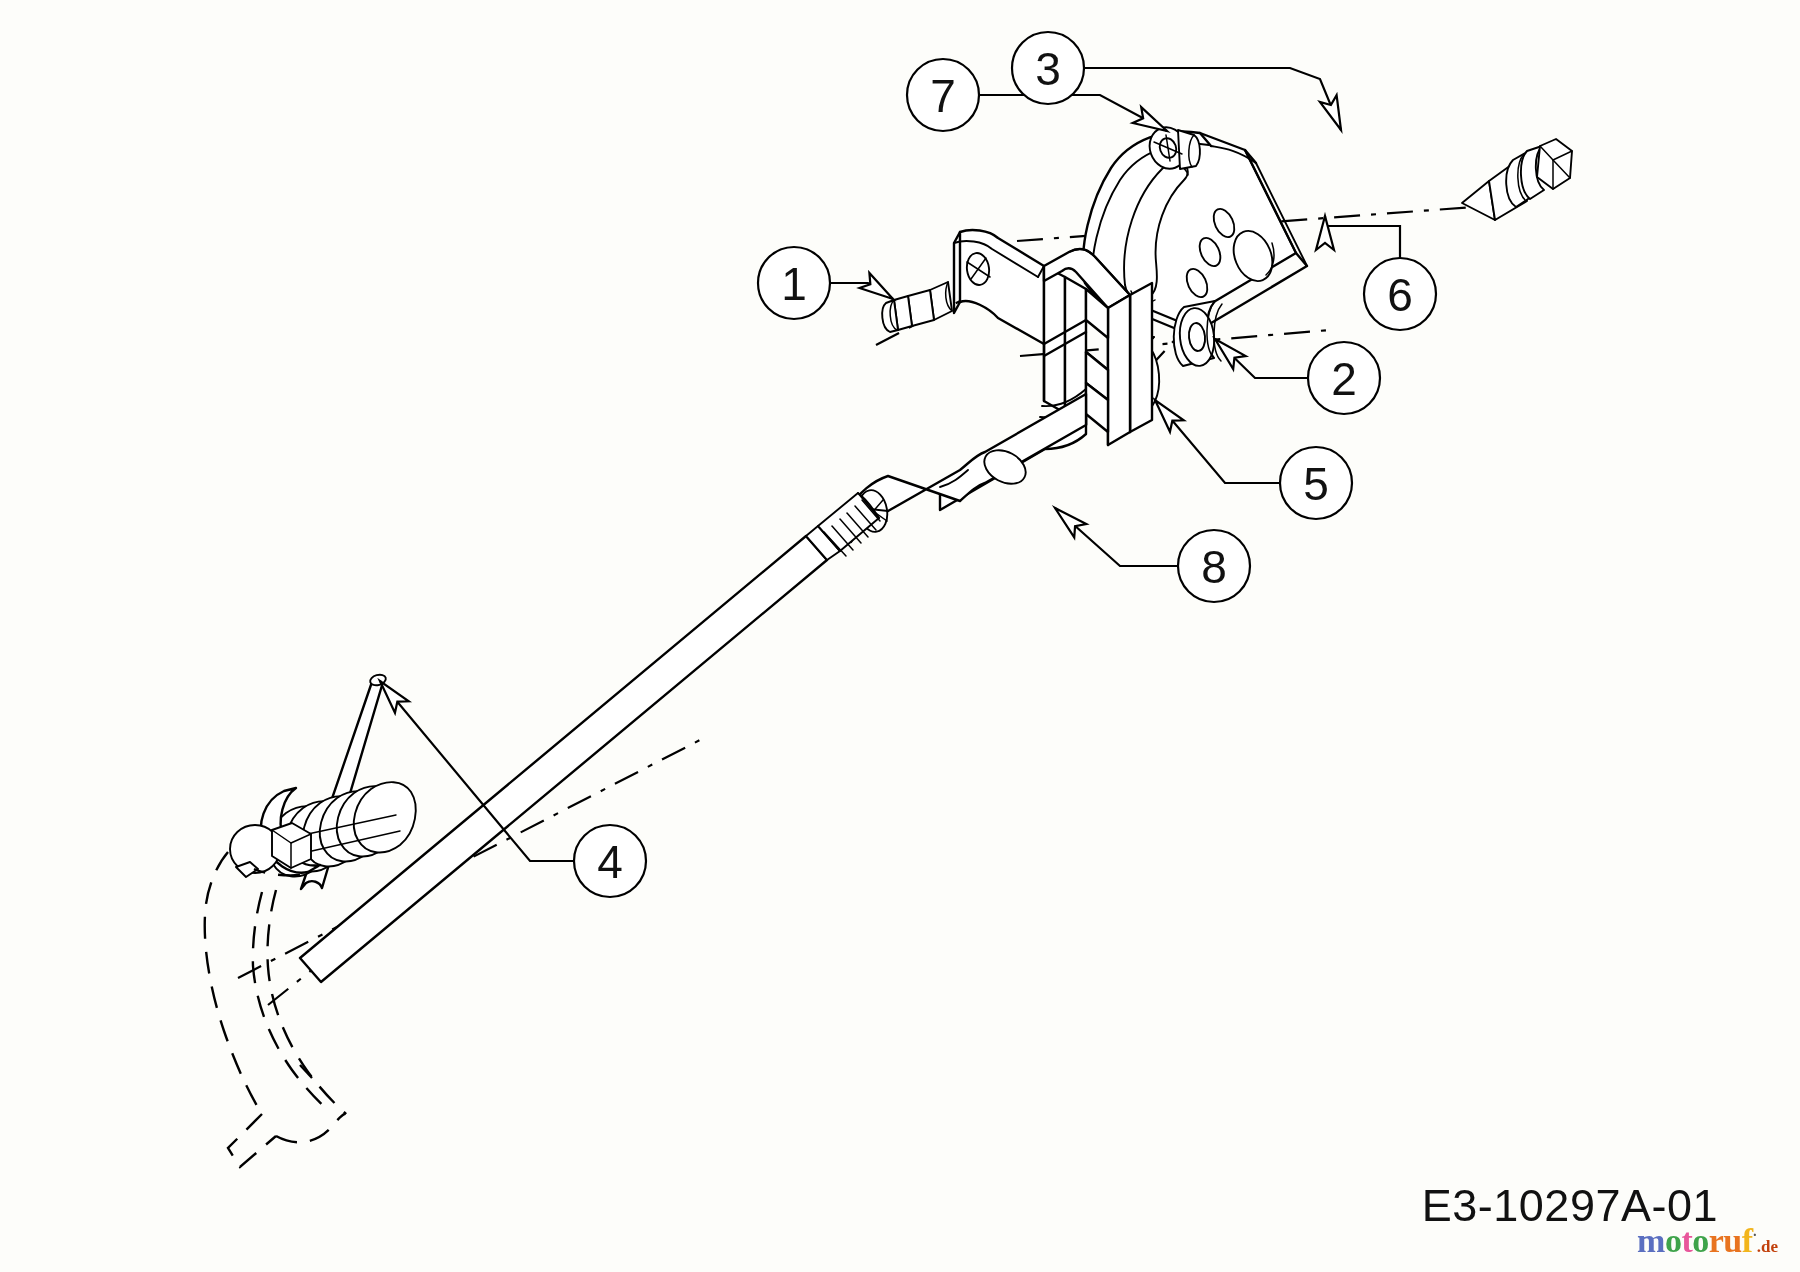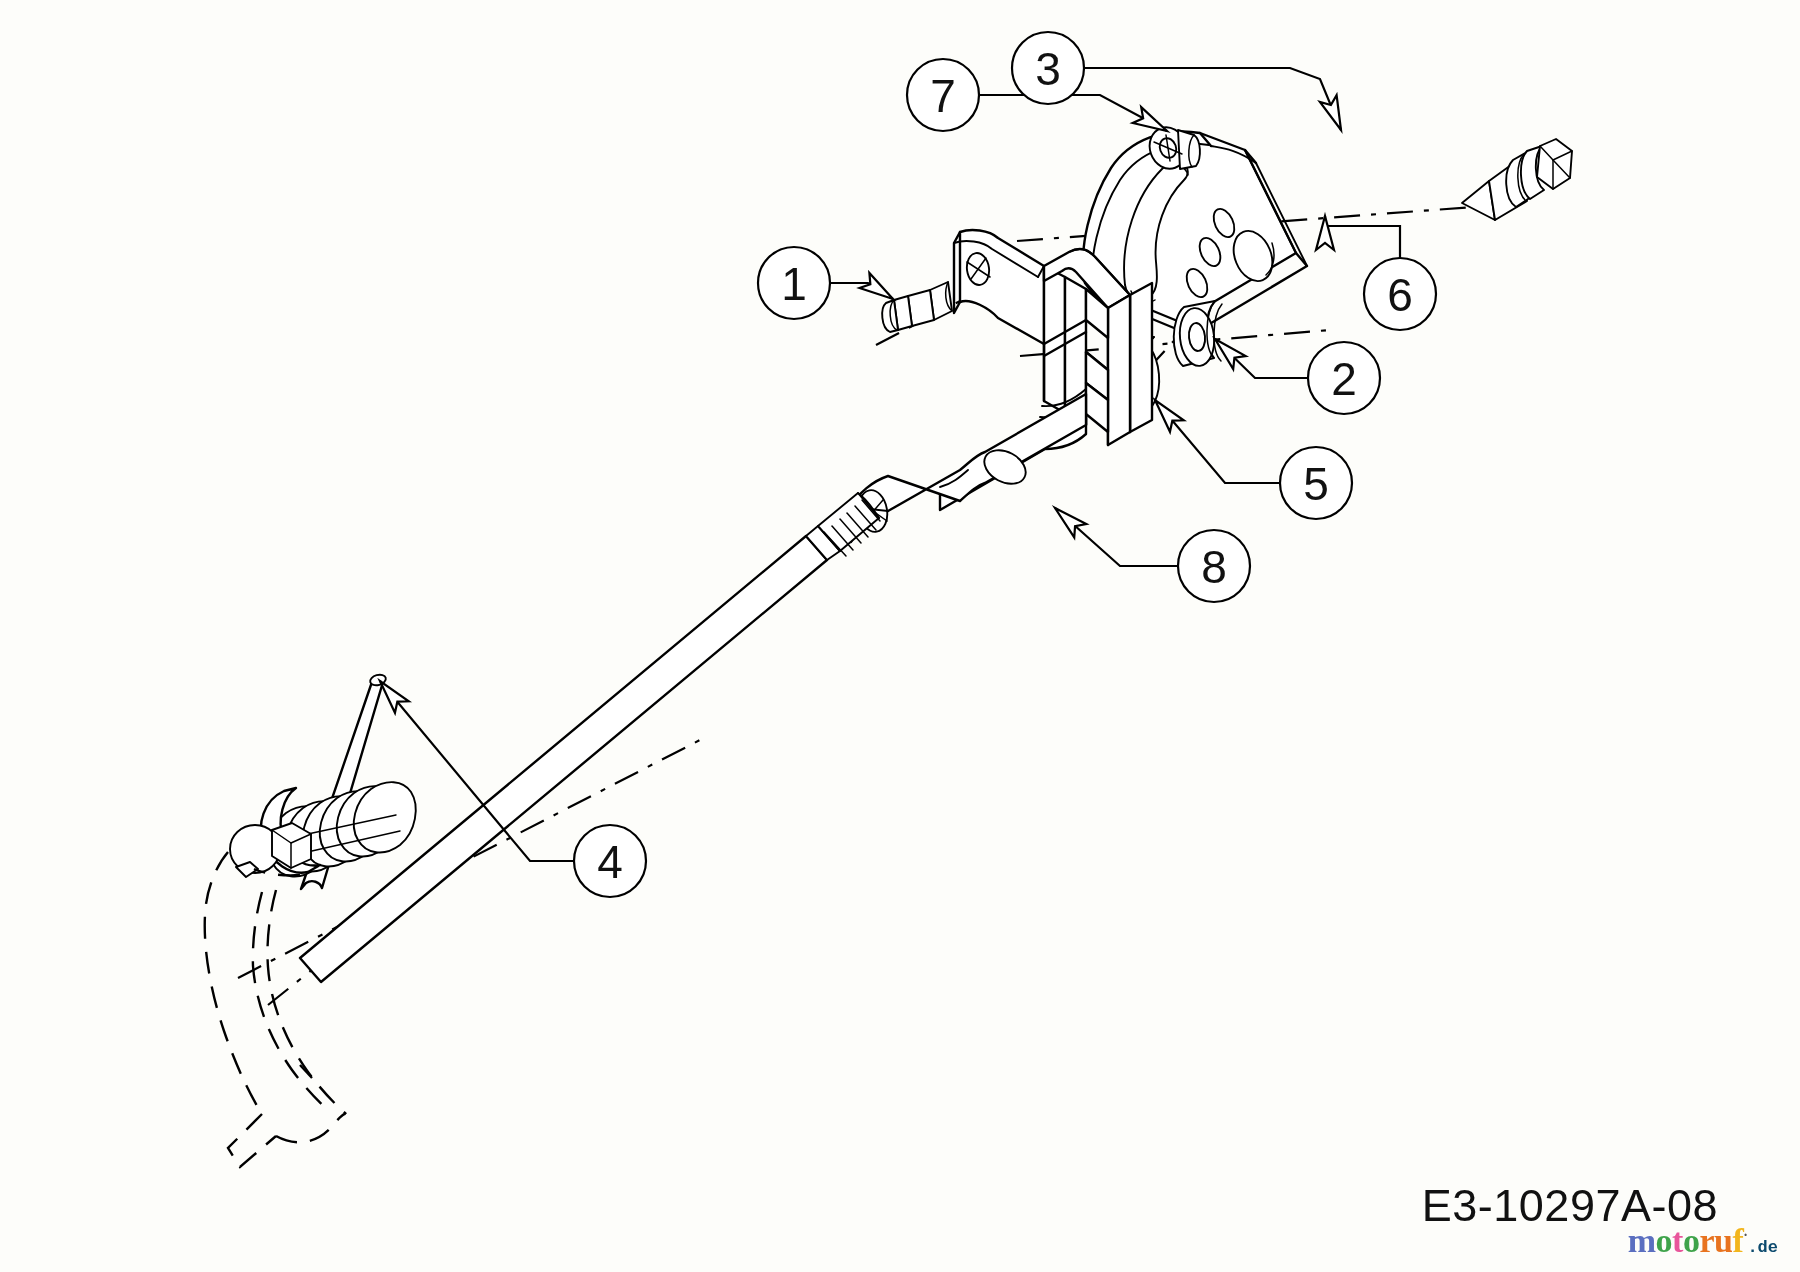--- a/index.html
+++ b/index.html
@@ -59,23 +59,22 @@
     font-size: 34px;
     font-weight: 700;
     letter-spacing: -0.5px;
     white-space: nowrap;
     line-height: 1;
   }
   #watermark .w-sup { font-size: 14px; vertical-align: super; color:#555; }
   #watermark .w-de {
     font-size: 17px;
     font-weight: 700;
-    color: #0c4a6e;
+    color: #c2410c;
     letter-spacing: 0;
-    font-family: Liberation Mono, monospace;
   }
 </style>
 </head>
 <body>
 
 <div id="page">
 
   <svg id="diagram" viewBox="0 0 1800 1272">
 
     <g>
@@ -355,17 +354,17 @@
         <g>
           <path class="leader" d="M 574 861 L 530 861 L 380 681"></path>
           <path class="arrowhead" d="M 0 0 L -34 -9 L -27 0 L -34 9 Z" transform="translate(380,681) rotate(230)"></path>
           <circle class="bubble" cx="610" cy="861" r="36"></circle>
           <text class="bubble-num" x="610" y="862">4</text>
         </g>
       </g>
 
   </svg>
 
-  <div id="drawing-code">E3-10297A-08</div>
+  <div id="drawing-code">E3-10297A-01</div>
 
   <div id="watermark"><span style="color: rgb(91, 111, 192);">m</span><span style="color: rgb(62, 163, 74);">o</span><span style="color: rgb(232, 86, 155);">t</span><span style="color: rgb(62, 163, 74);">o</span><span style="color: rgb(232, 115, 31);">r</span><span style="color: rgb(232, 115, 31);">u</span><span style="color: rgb(242, 181, 28);">f</span><span class="w-sup">·</span><span class="w-de">.de</span></div>
 
 </div>
 
 </body></html>

